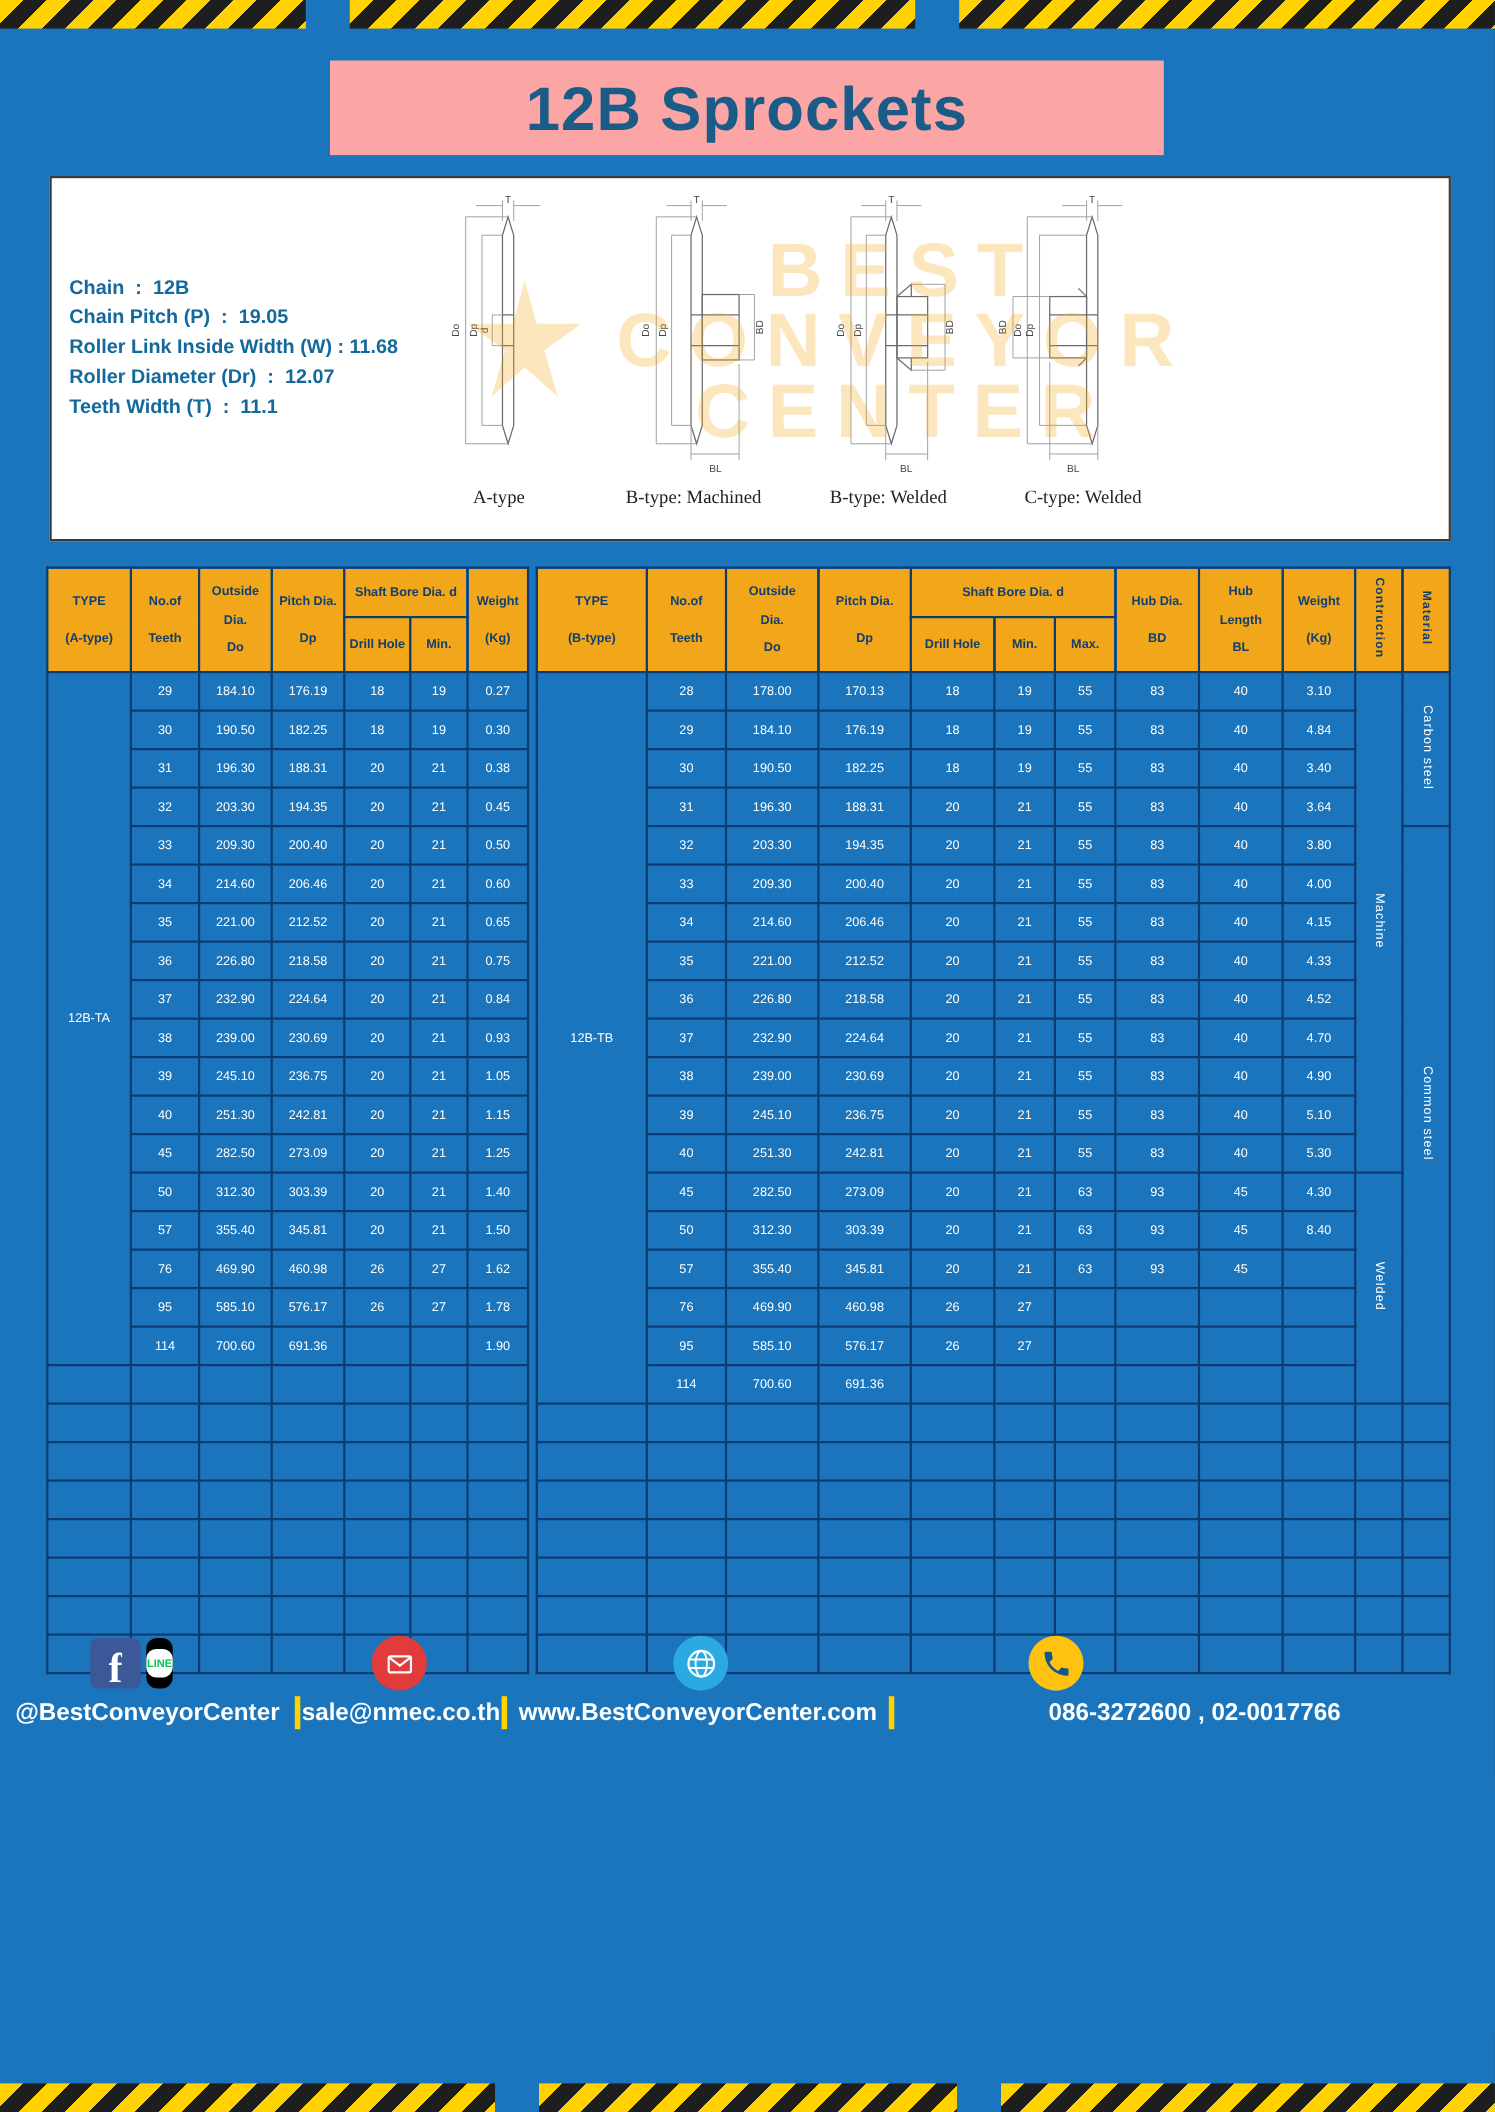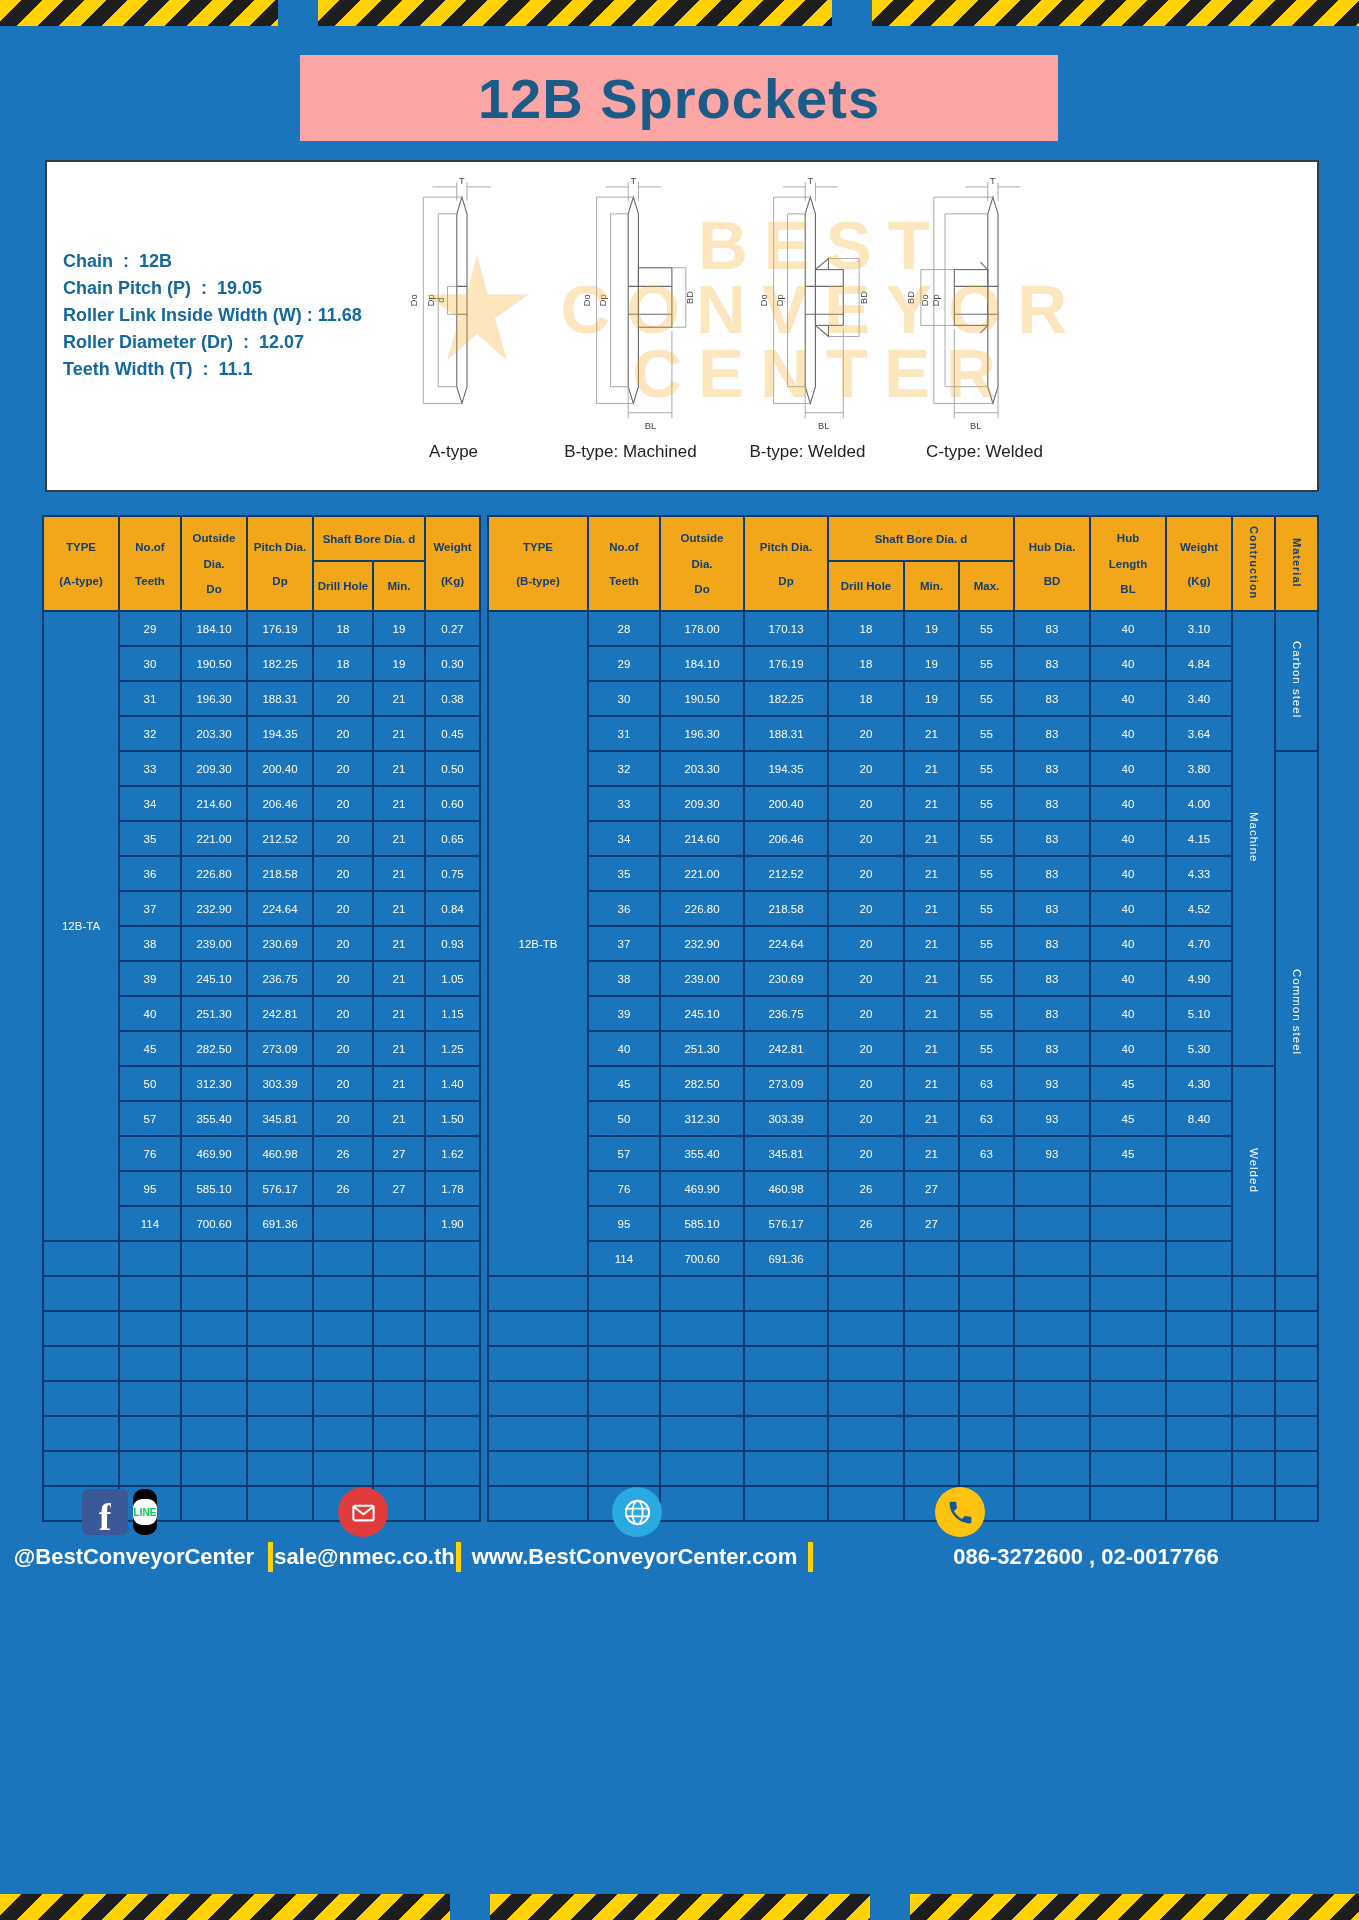--- a/index.html
+++ b/index.html
@@ -17,21 +17,21 @@
 
   
   #panel{position:absolute;left:45px;top:160px;width:1270px;height:328px;background:#ffffff;
          border:2px solid #3a3a3a;}
   .specs{position:absolute;left:16px;top:86px;color:#14699C;font-size:18px;font-weight:bold;
          line-height:27px;}
   .spec-line{white-space:pre;}
   .diagrams{position:absolute;left:318px;top:4px;width:710px;height:318px;display:flex;}
   .diagram{width:177px;text-align:center;}
   .diagram svg{width:158px;height:276px;display:block;margin:0 auto;}
-  .diag-label{font-size:17px;color:#222222;margin-top:0px;font-weight:bold;font-weight:normal;}
+  .diag-label{font-size:17px;color:#222222;margin-top:0px;font-weight:bold;font-weight:normal;font-family:Liberation Serif, serif;}
   .watermark{position:absolute;left:370px;top:52px;width:690px;opacity:.28;pointer-events:none;
              display:flex;align-items:center;}
   .wm-text{flex:1;text-align:center;color:#F2A71B;font-weight:bold;}
   .wm-line{font-size:69px;line-height:64px;letter-spacing:16px;}
 
   
   .spec-table{position:absolute;border-collapse:collapse;table-layout:fixed;}
   .spec-table th,.spec-table td{border:2px solid #0C3B72;text-align:center;vertical-align:middle;
         padding:0;overflow:hidden;}
   .spec-table th{background:#F2A71B;color:#123F6D;font-size:11.5px;font-weight:bold;}

